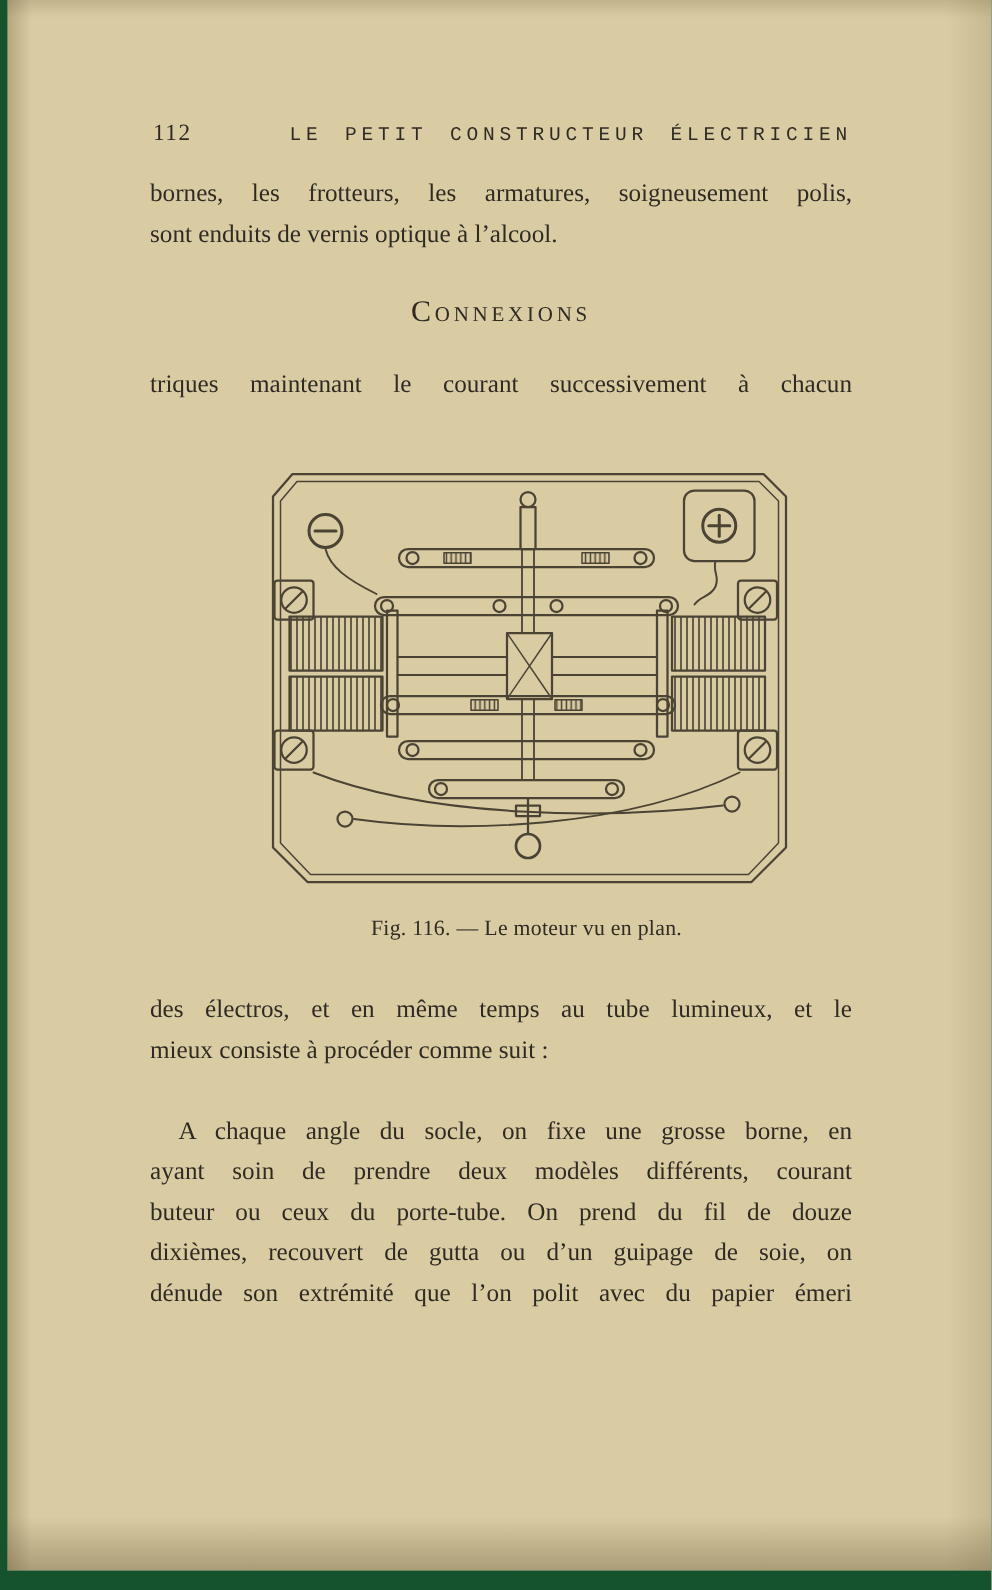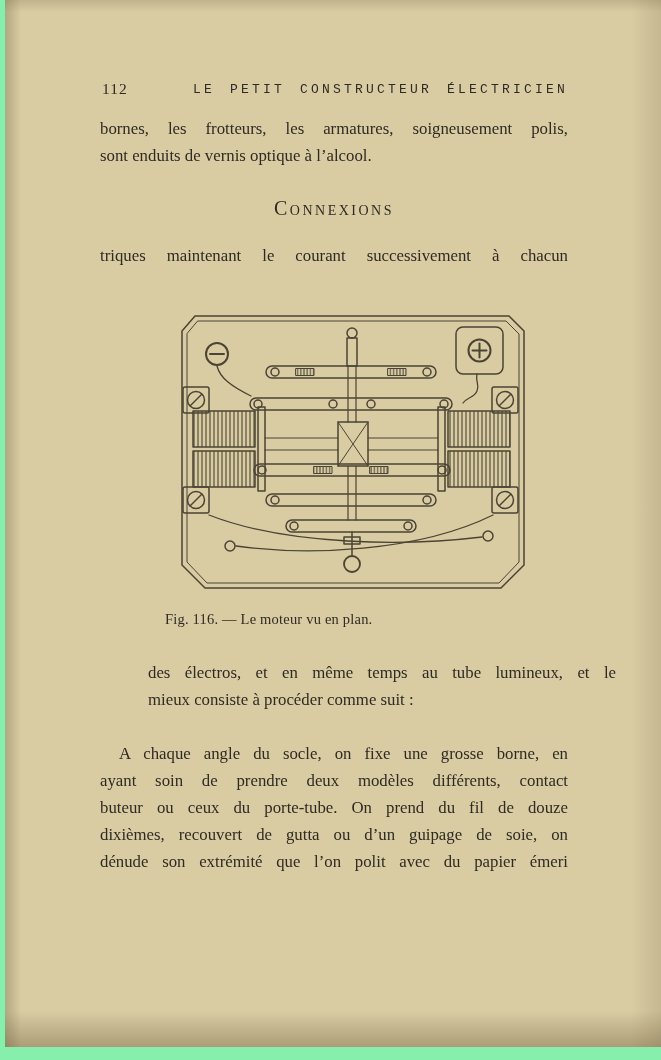--- a/index.html
+++ b/index.html
@@ -2,21 +2,21 @@
 <html><head>
 <meta charset="utf-8">
 <style>
   * { box-sizing: border-box; }
   html,body { margin:0; padding:0; }
   body {
     background:#ffffff;
     font-family:"Liberation Serif","DejaVu Serif",serif;
     width:661px; height:1060px; overflow:hidden;
   }
-  .stage { position:relative; width:661px; height:1060px; background:#86efac; overflow:hidden; }
+  .stage { position:relative; width:661px; height:1060px; background:#14532d; overflow:hidden; }
   .page {
     position:absolute; left:5px; top:0; right:0; bottom:13px;
     background:
       linear-gradient(90deg,  rgba(97,82,50,.30), rgba(97,82,50,0) 16px),
       linear-gradient(270deg, rgba(97,82,50,.16), rgba(97,82,50,0) 30px),
       linear-gradient(180deg, rgba(97,82,50,.20), rgba(97,82,50,0) 12px),
       linear-gradient(0deg,   rgba(97,82,50,.38), rgba(97,82,50,0) 36px),
       #d9cba2;
     color:#2f2b23;
   }
@@ -28,30 +28,30 @@
   }
   .col {
     position:absolute; left:95px; width:468px;
     font-size:16.8px; line-height:27px;
   }
   .tline { text-align:justify; text-align-last:justify; }
   .tline.short { text-align-last:left; }
   .indent { text-indent:19px; }
   .p1 { top:115px; }
   .p2 { top:242px; }
-  .p3 { top:659px;margin-left:48px; }
+  .p3 { top:659px; }
   .p4 { top:713px;margin-top:27px; }
   .heading {
     position:absolute; top:197px; left:95px; width:468px; text-align:center;
     font-variant:small-caps; font-size:20px; letter-spacing:2.5px;
   }
   .figure { position:absolute; top:310px; left:163px; width:367px; height:293px; }
   .fig-svg { width:100%; height:100%; display:block; }
   .caption {
-    position:absolute; top:611px; left:160px; width:372px; text-align:left;
+    position:absolute; top:611px; left:160px; width:372px; text-align:center;
     font-size:14.5px; letter-spacing:.2px;
   }
 </style>
 </head>
 <body>
 
 <div class="stage">
   <div class="page">
 
     <div class="header">
@@ -205,20 +205,20 @@
 
     <div class="caption">Fig. 116. — Le moteur vu en plan.</div>
 
     <div class="col p3">
       <div class="tline">des électros, et en même temps au tube lumineux, et le</div>
       <div class="tline short">mieux consiste à procéder comme suit :</div>
     </div>
 
     <div class="col p4">
       <div class="tline indent">A chaque angle du socle, on fixe une grosse borne, en</div>
-      <div class="tline">ayant soin de prendre deux modèles différents, contact</div>
+      <div class="tline">ayant soin de prendre deux modèles différents, courant</div>
       <div class="tline">buteur ou ceux du porte-tube. On prend du fil de douze</div>
       <div class="tline">dixièmes, recouvert de gutta ou d’un guipage de soie, on</div>
       <div class="tline">dénude son extrémité que l’on polit avec du papier émeri</div>
     </div>
 
   </div>
 </div>
 
 </body></html>

